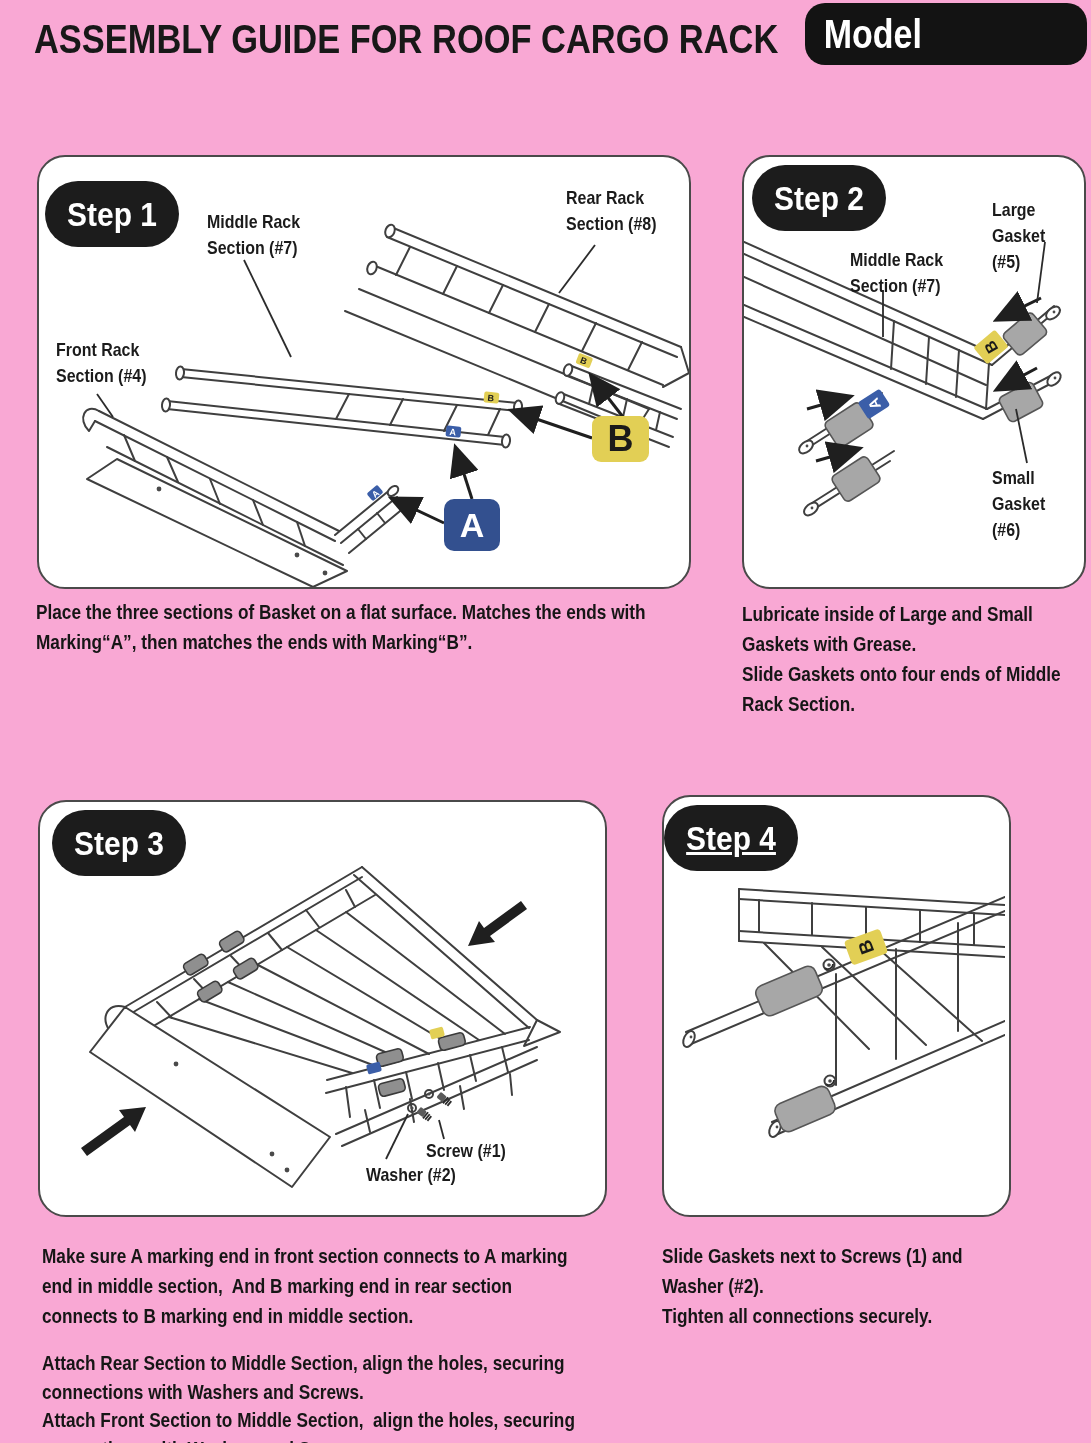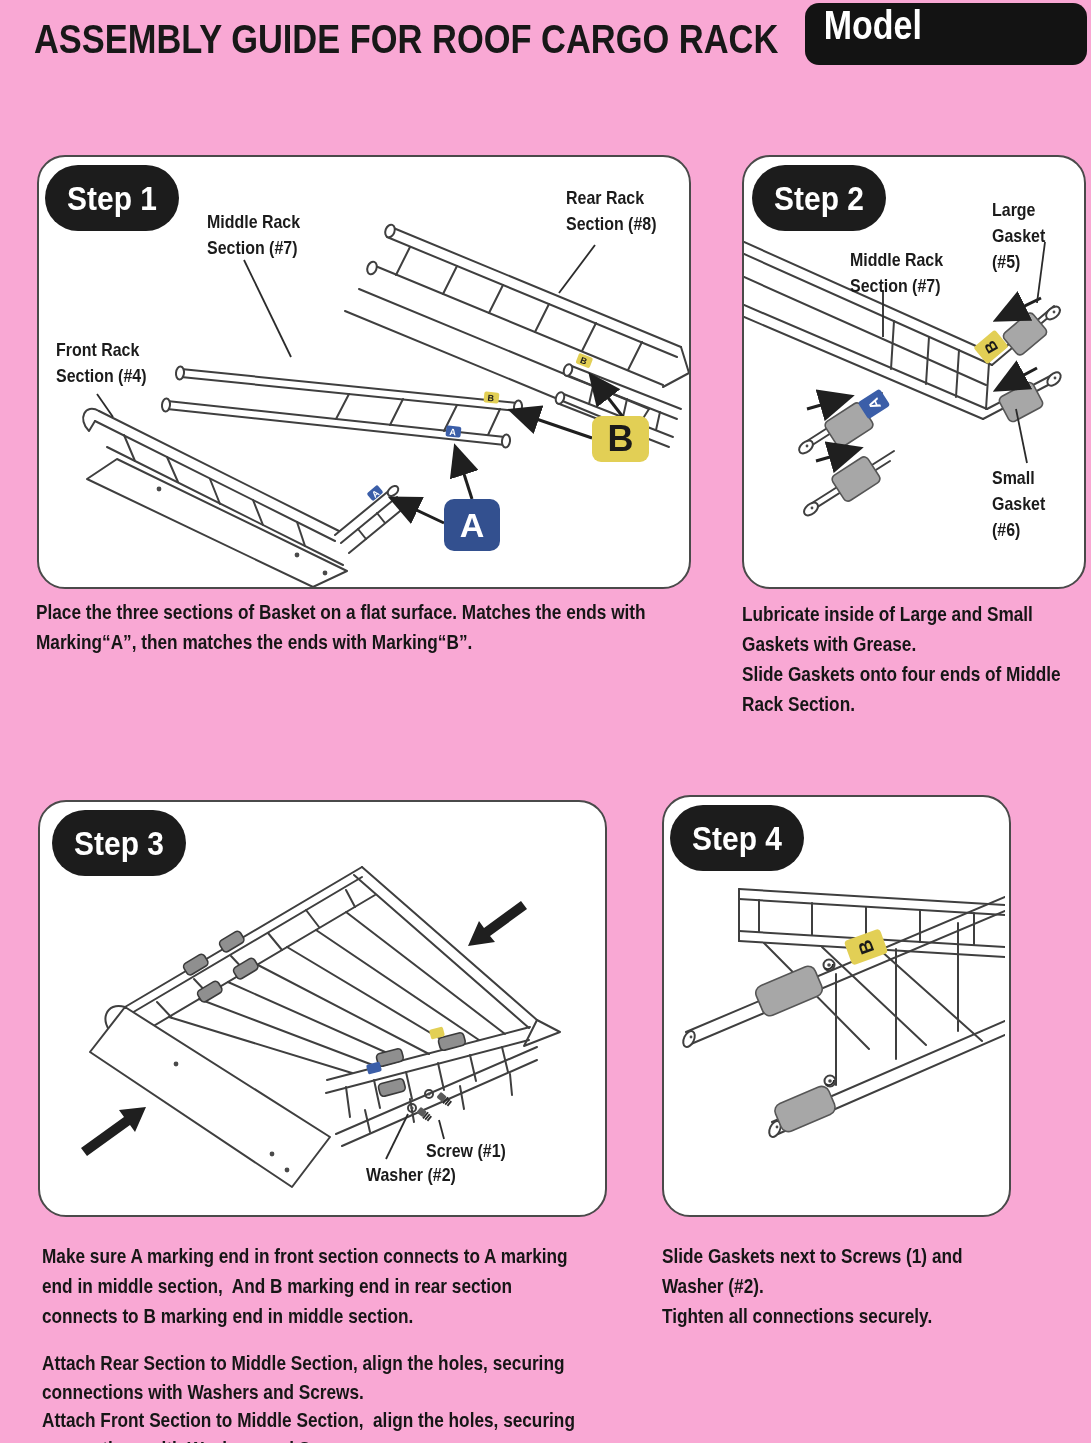--- a/index.html
+++ b/index.html
@@ -2,21 +2,21 @@
 <html><head>
 <meta charset="utf-8">
 <style>
   html,body{margin:0;padding:0;background:#e8e8e8;}
   .page{position:relative;width:1091px;height:1443px;background:#f9a8d4;margin:0 auto;
         font-family:"Liberation Sans",sans-serif;overflow:hidden;color:#161616;}
   
   .title{position:absolute;left:34px;top:16px;font-size:41px;font-weight:bold;letter-spacing:0;
          transform:scaleX(.84);transform-origin:0 0;white-space:nowrap;color:#181818;}
   .model-badge{position:absolute;left:805px;top:3px;width:282px;height:62px;background:#131313;
-               border-radius:14px;display:flex;}
+               border-radius:20px;display:flex;align-items:center;}
   .model-label{color:#ffffff;font-size:40px;font-weight:bold;padding-left:22px;width:118px;
                transform:scaleX(.85);transform-origin:0 50%;}
   .model-num-box{position:absolute;right:6px;top:6px;bottom:6px;width:136px;background:#ffffff;
                  border-radius:10px;display:flex;align-items:center;justify-content:center;}
   .model-num{color:#131313;font-size:40px;font-weight:bold;transform:scaleX(.85);}
   
   .panel{position:absolute;border:2px solid #4a4a4a;border-radius:28px;background:#fff;}
   #panel1{left:37px;top:155px;width:650px;height:430px;}
   #panel2{left:742px;top:155px;width:340px;height:430px;}
   #panel3{left:38px;top:800px;width:565px;height:413px;}
@@ -152,21 +152,21 @@
       <path class="thin" d="M556,88 L520,136"></path>
       <path class="thin" d="M58,237 L74,260"></path>
 
       <g>
         <path class="aline" d="M405,366 L354,342" marker-end="url(#ah1)"></path>
         <path class="aline" d="M433,342 L417,292" marker-end="url(#ah1)"></path>
         <path class="aline" d="M553,281 L474,254" marker-end="url(#ah1)"></path>
         <path class="aline" d="M584,260 L553,220" marker-end="url(#ah1)"></path>
       </g>
     </svg>
-    <div class="step-badge" style="left:6px;top:8px;">
+    <div class="step-badge" style="left:6px;top:24px;">
       <span>Step 1</span>
     </div>
     <div class="lbl" style="left:168px;top:52px;">Middle Rack
 Section (#7)</div>
     <div class="lbl" style="left:527px;top:28px;">Rear Rack
 Section (#8)</div>
     <div class="lbl" style="left:17px;top:180px;">Front Rack
 Section (#4)</div>
     <div class="mk mk-a" style="left:405px;top:342px;">A</div>
     <div class="mk mk-b" style="left:553px;top:259px;">B</div>
@@ -398,21 +398,21 @@
         <circle class="ln" cx="166" cy="284" r="5.5"></circle>
           <circle class="dot" cx="166" cy="284" r="1.8"></circle>
         <path class="thin" d="M162,287 A5 5 0 0 0 170,283"></path>
       </g>
 
       <g>
         <rect class="stk-y" x="183" y="137" width="38" height="26" rx="4" transform="rotate(-20 202 150)"></rect>
         <text x="202" y="150" font-size="19" fill="#1a1a1a" text-anchor="middle" dominant-baseline="central" transform="rotate(-110 202 150)">B</text>
       </g>
     </svg>
-    <div class="step-badge" style="left:6px;top:8px;">
+    <div class="step-badge" style="left:0;top:8px;text-decoration:underline;">
       <span>Step 4</span>
     </div>
   </div>
   <div class="cap" style="left:662px;top:1241px;width:420px;">Slide Gaskets next to Screws (1) and
 Washer (#2).
 Tighten all connections securely.</div>
 
 </div>
 
 </body></html>

